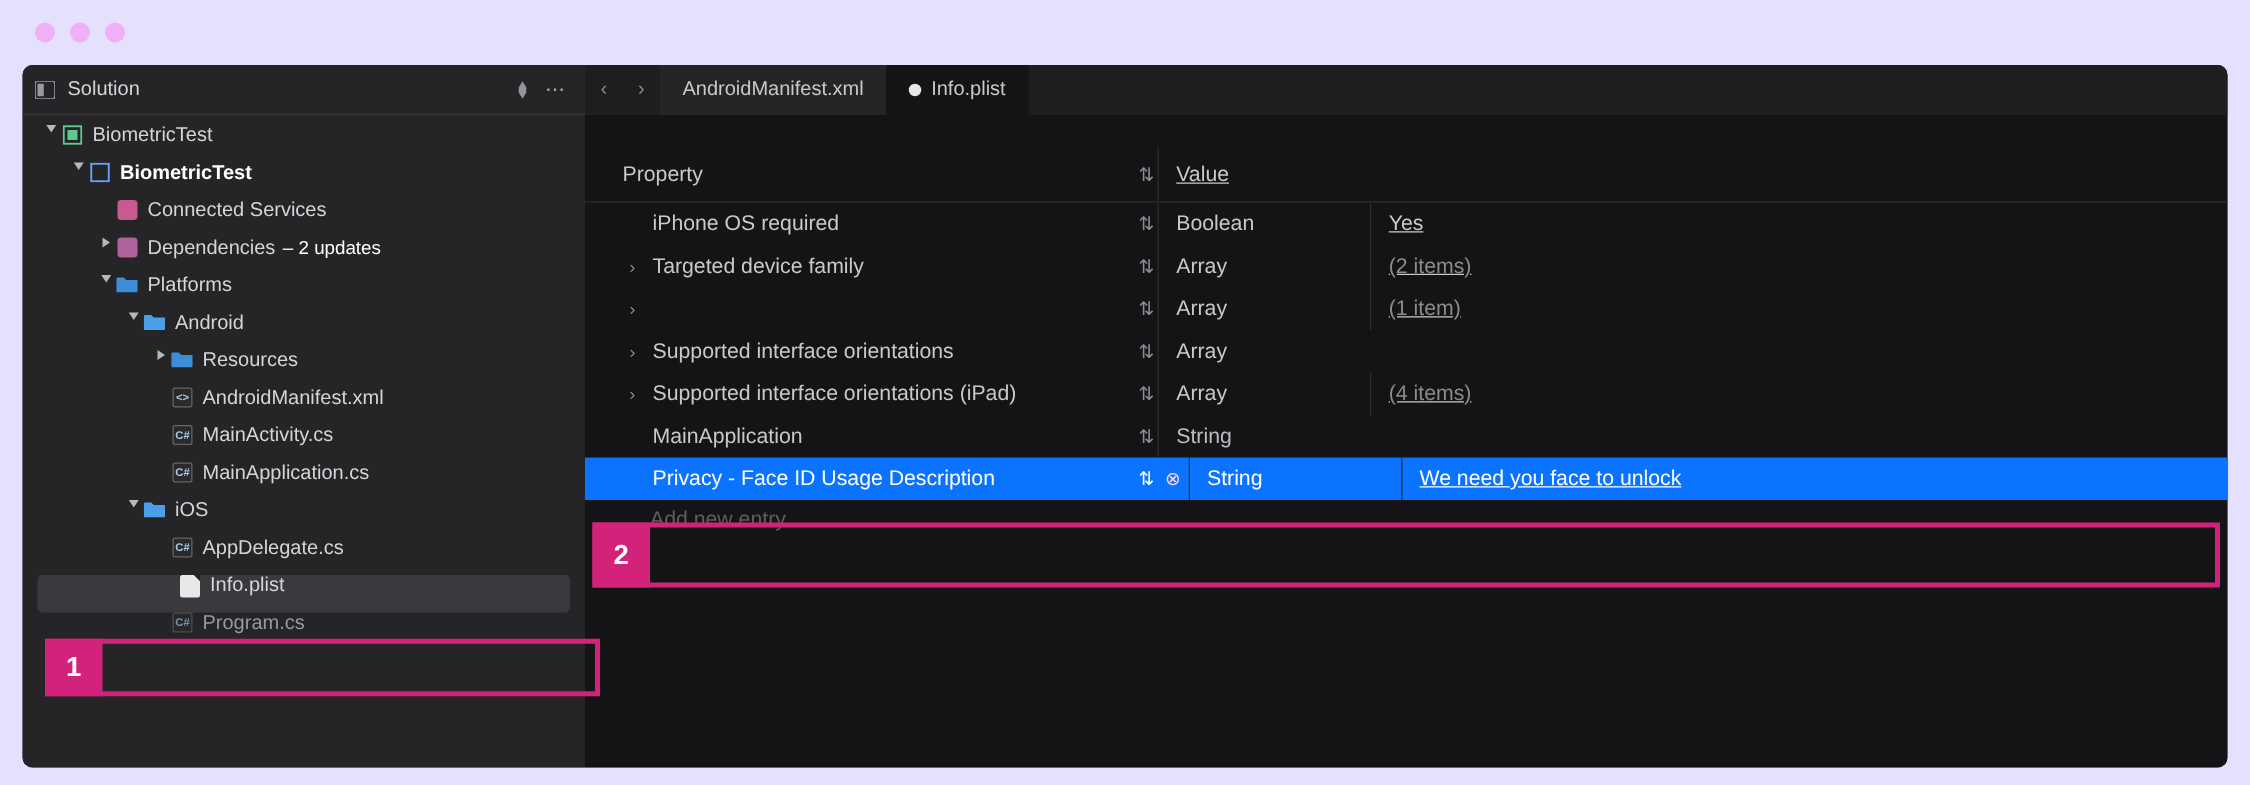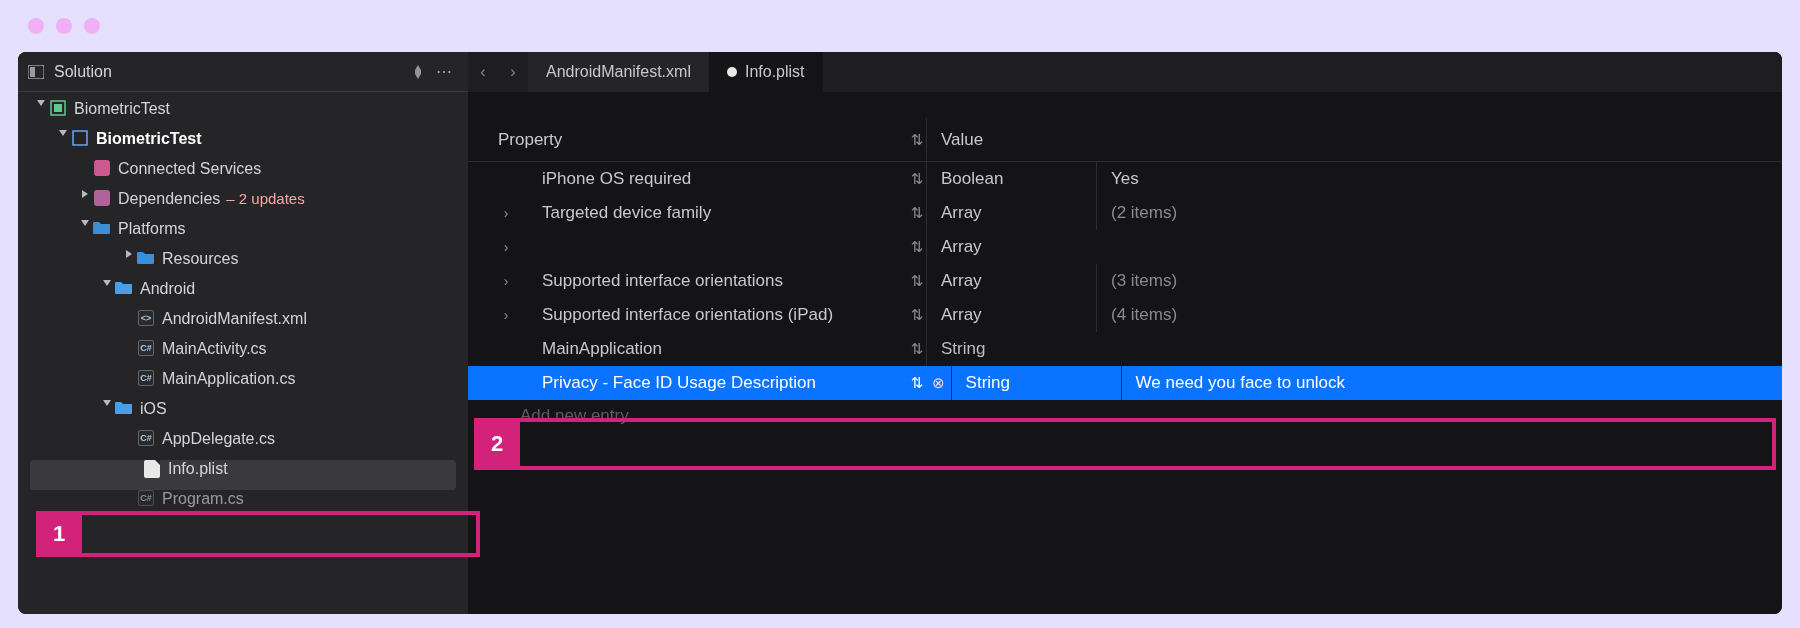--- a/index.html
+++ b/index.html
@@ -17,21 +17,21 @@
   .side-header .spacer { flex: 1; }
   .side-header .pin, .side-header .dots { opacity: .75; padding: 0 6px; }
 
   .tree { padding-top: 8px; overflow:auto; }
   .row { display: flex; align-items: flex-start; height: 30px; padding-left: 10px; white-space: nowrap; cursor: default; }
   .row .disc { width: 14px; display:inline-flex; justify-content:center; font-size:11px; color:#b8b8ba; }
   .row .ic { width: 20px; display:inline-flex; justify-content:center; margin-right:6px; }
   .row.selected { background:#3a3a3e; border-radius:4px; margin: 0 6px; padding-left:10px; }
   .row .label { color:#d5d5d7; }
   .row .label.bold { font-weight:600; color:#fff; }
-  .updates { color:#fca5a5; margin-left:6px; font-size:15px; }
+  .updates { color:#ffffff; margin-left:6px; font-size:15px; }
 
   .ind0{padding-left:16px}.ind1{padding-left:38px}.ind2{padding-left:60px}.ind3{padding-left:82px}.ind4{padding-left:104px}
 
   
   svg { display:block; }
   .folder-blue { fill:#3a8fd8; }
   .folder-open { fill:#4aa0e8; }
   .proj-icon { stroke:#5ec98f; fill:none; stroke-width:1.5; }
   .pink-ic { background:#c9598f; width:16px; height:16px; border-radius:3px; display:inline-block; }
   .file-ic { width:16px; height:18px; background:#e8e8e8; border-radius:2px; display:inline-block; position:relative; }
@@ -45,24 +45,24 @@
   .tab { display:flex; align-items:center; padding:0 18px; color:#c9c9cb; gap:8px; font-size:16px; }
   .tab .dirty { width:10px;height:10px;border-radius:50%;background:#e8e8e8;display:inline-block; }
   .tab.active { background:#141416; }
   .tab:not(.active){ background:#252528; }
 
   .plist { flex:1; color:#c9c9cb; }
   .plist-header { display:flex; border-bottom:1px solid #2d2d30; height:44px; align-items:center; font-size:17px; }
   .plist-row { display:flex; height:34px; align-items:center; font-size:17px; }
   .col-prop { flex:0 0 440px; display:flex; align-items:center; padding-left:30px; gap:8px; }
   .col-type { flex:0 0 170px; }
-  .col-val  { flex:1; }
+  .col-val  { flex:1;text-decoration:underline; }
   .sorter { width:18px; color:#8d8d91; text-align:center; font-size:15px; display:flex; justify-content:center;}
   .expander { width:16px; color:#8d8d91; font-size:14px; display:inline-flex; justify-content:center; }
-  .proplabel { flex:1;margin-left:20px; }
+  .proplabel { flex:1; }
   .col-divider{border-left:1px solid #2d2d30; height:100%; display:flex; align-items:center; padding-left:14px;}
   .muted{color:#8b8b8e;}
   .plist-row.selected { background:#0a73ff; color:#fff; }
   .plist-row.selected .muted, .plist-row.selected .sorter, .plist-row.selected .expander { color:#fff; }
   .del-ic { color:#ff6b8a; padding:0 6px; font-size:15px;}
   .plist-row.selected .del-ic { color:#ffd3dc; }
   .addrow { color:#5e5e62; padding-left:52px; font-size:17px; height:32px; display:flex; align-items:center;}
   .cutoff .col-val, .cutoff .col-type { color:#bdbdc0;}
   .cutoff { border-bottom:0; }
 
@@ -152,38 +152,38 @@
         <div class="row ind2">
           <span class="disc chev-down"></span>
           <span class="ic">
               <svg width="18" height="14">
                 <path class="folder-blue" d="M1 2h5l2 2h9v9a1 1 0 0 1-1 1H1a1 1 0 0 1-1-1V3a1 1 0 0 1 1-1z"></path>
               </svg>
             </span>
           <span class="label">Platforms</span>
         </div>
 
+        <div class="row ind3">
+          <span class="disc chev-down"></span>
+          <span class="ic">
+              <svg width="18" height="14">
+                <path class="folder-open" d="M1 2h5l2 2h9v9a1 1 0 0 1-1 1H1a1 1 0 0 1-1-1V3a1 1 0 0 1 1-1z"></path>
+              </svg>
+            </span>
+          <span class="label">Android</span>
+        </div>
+
         <div class="row ind4">
           <span class="disc chev-right"></span>
           <span class="ic">
               <svg width="18" height="14">
                 <path class="folder-blue" d="M1 2h5l2 2h9v9a1 1 0 0 1-1 1H1a1 1 0 0 1-1-1V3a1 1 0 0 1 1-1z"></path>
               </svg>
             </span>
           <span class="label">Resources</span>
-        </div>
-
-        <div class="row ind3">
-          <span class="disc chev-down"></span>
-          <span class="ic">
-              <svg width="18" height="14">
-                <path class="folder-open" d="M1 2h5l2 2h9v9a1 1 0 0 1-1 1H1a1 1 0 0 1-1-1V3a1 1 0 0 1 1-1z"></path>
-              </svg>
-            </span>
-          <span class="label">Android</span>
         </div>
 
         <div class="row ind4">
           <span class="disc"></span>
           <span class="ic">
               <span class="file-cs">&lt;&gt;</span>
             </span>
           <span class="label">AndroidManifest.xml</span>
         </div>
 
@@ -294,32 +294,32 @@
               </div>
             </div>
             <div class="plist-row">
               <div class="col-prop">
                 <span class="expander">›</span>
               </div>
               <div class="sorter">⇅</div>
               <div class="col-type col-divider">
                 <span>Array</span>
               </div>
+              <div class="col-val col-divider">
+                <span class="muted">(1 item)</span>
+              </div>
             </div>
             <div class="plist-row">
               <div class="col-prop">
                 <span class="expander">›</span>
                 <span class="proplabel">Supported interface orientations</span>
               </div>
               <div class="sorter">⇅</div>
               <div class="col-type col-divider">
                 <span>Array</span>
-              </div>
-              <div class="col-val col-divider">
-                <span class="muted">(3 items)</span>
               </div>
             </div>
             <div class="plist-row">
               <div class="col-prop">
                 <span class="expander">›</span>
                 <span class="proplabel">Supported interface orientations (iPad)</span>
               </div>
               <div class="sorter">⇅</div>
               <div class="col-type col-divider">
                 <span>Array</span>

